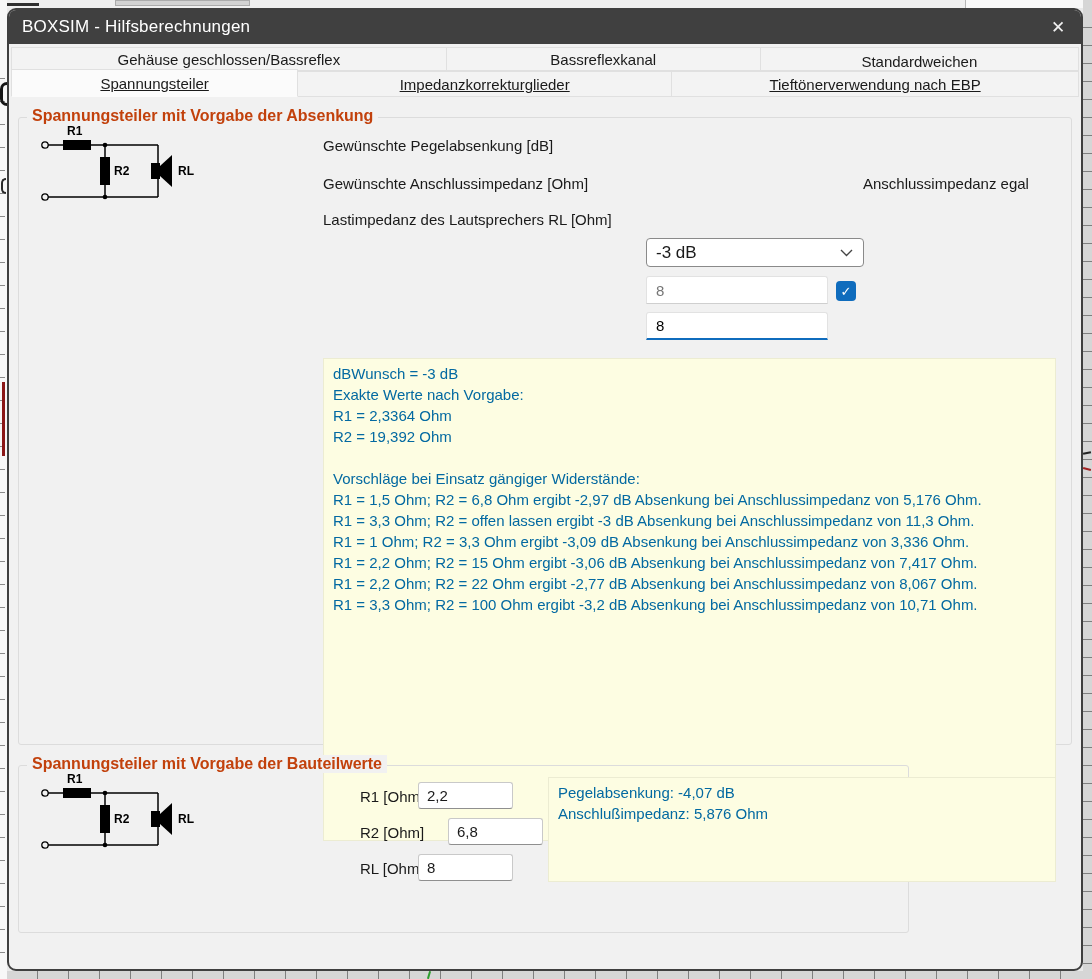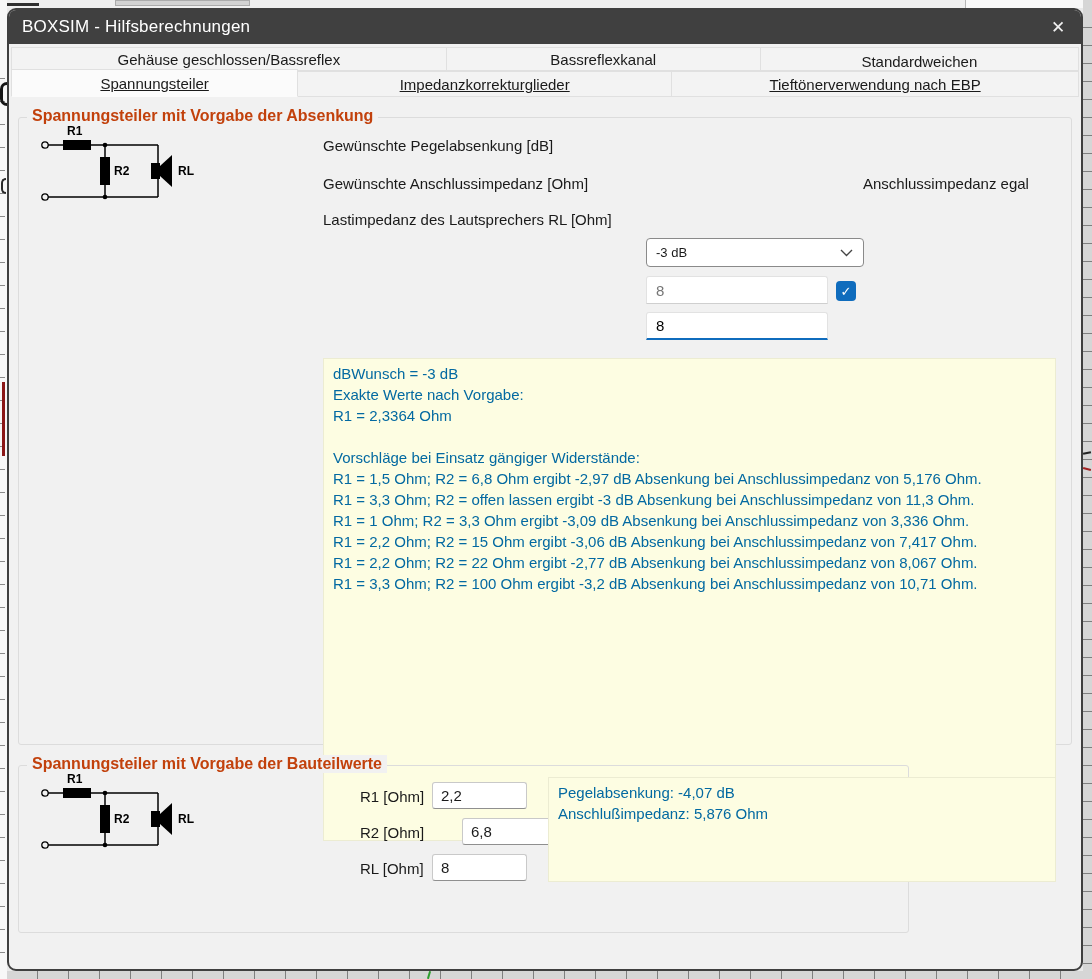--- a/index.html
+++ b/index.html
@@ -60,41 +60,41 @@
   .group-legend { position:absolute; top:-11px; left:8px; background:#f1f1f1; padding:0 5px;
     font-size:16px; color:#c2410c; white-space:nowrap;font-weight:bold; }
 
   .circuit { position:absolute; }
   .circuit text { font-size:12px; font-weight:bold; fill:#000; font-family:"Liberation Sans",sans-serif; }
   .circuit line { stroke:#000; stroke-width:1.5; }
 
   .fieldlabel { position:absolute; font-size:15px; color:#1a1a1a; white-space:nowrap; }
 
   .combo { position:absolute; left:627px; top:120px; width:218px; height:29px; background:#ffffff;
-    border:1px solid #8a8a8a; border-radius:4px; display:flex; align-items:center; font-size:13px; }
+    border:1px solid #8a8a8a; border-radius:4px; display:flex; align-items:center; font-size:17px; }
   .combo .combo-value { padding-left:9px; flex:1; }
   .combo .chev { margin-right:10px; display:flex; align-items:center; }
 
   .textinput { position:absolute; left:627px; width:182px; height:28px; background:#ffffff;
     font-size:15px; display:flex; align-items:center; padding-left:9px; border:1px solid #e2e2e2;
     border-radius:3px 3px 0 0; }
   .input-disabled { top:158px; color:#767676; border-bottom:1px solid #cfcfcf; }
   .input-focused { top:194px; color:#000; border-bottom:2px solid #0f6cbd; }
 
   .checkbox { position:absolute; left:817px; top:163px; width:20px; height:20px; background:#0f6cbd;
     border-radius:4px; display:flex; align-items:center; justify-content:center; }
   .checkbox .check { color:#fff; font-size:13px; line-height:1; }
 
   .resultbox { position:absolute; background:#fdfde2; border:1px solid #ececd2;
     font-size:15px; line-height:21px; color:#0369a1; padding:4px 9px; overflow:hidden; }
   .result1 { left:304px; top:240px; width:733px; height:483px; }
   .result2 { left:529px; top:11px; width:508px; height:105px; }
 
   .g2row-label { position:absolute; left:341px; font-size:15px; white-space:nowrap; }
-  .g2input { position:absolute; left:413px; width:95px; height:27px; background:#fff;
+  .g2input { position:absolute; left:399px; width:95px; height:27px; background:#fff;
     border:1px solid #c9c9c9; border-bottom:1px solid #8f8f8f; border-radius:3px;
     font-size:15px; display:flex; align-items:center; padding-left:8px; }
 </style>
 </head>
 <body>
 
 <div class="bg-strip-left">
   <div class="ticks"></div>
   <div class="bg-glyph1"></div>
   <div class="bg-glyph2"></div>
@@ -188,20 +188,21 @@
 
     <span class="fieldlabel" style="left:304px; top:93px;">Lastimpedanz des Lautsprechers RL [Ohm]</span>
     <div class="textinput input-focused">
       <span>8</span>
     </div>
 
     <div class="resultbox result1">
         <div>dBWunsch = -3 dB</div>
         <div>Exakte Werte nach Vorgabe:</div>
         <div>R1 = 2,3364 Ohm</div>
+        <div>R2 = 19,392 Ohm</div>
         <div>&nbsp;</div>
         <div>Vorschläge bei Einsatz gängiger Widerstände:</div>
         <div>R1 = 1,5 Ohm; R2 = 6,8 Ohm ergibt -2,97 dB Absenkung bei Anschlussimpedanz von 5,176 Ohm.</div>
         <div>R1 = 3,3 Ohm; R2 = offen lassen ergibt -3 dB Absenkung bei Anschlussimpedanz von 11,3 Ohm.</div>
         <div>R1 = 1 Ohm; R2 = 3,3 Ohm ergibt -3,09 dB Absenkung bei Anschlussimpedanz von 3,336 Ohm.</div>
         <div>R1 = 2,2 Ohm; R2 = 15 Ohm ergibt -3,06 dB Absenkung bei Anschlussimpedanz von 7,417 Ohm.</div>
         <div>R1 = 2,2 Ohm; R2 = 22 Ohm ergibt -2,77 dB Absenkung bei Anschlussimpedanz von 8,067 Ohm.</div>
         <div>R1 = 3,3 Ohm; R2 = 100 Ohm ergibt -3,2 dB Absenkung bei Anschlussimpedanz von 10,71 Ohm.</div>
       </div>
   </div>

